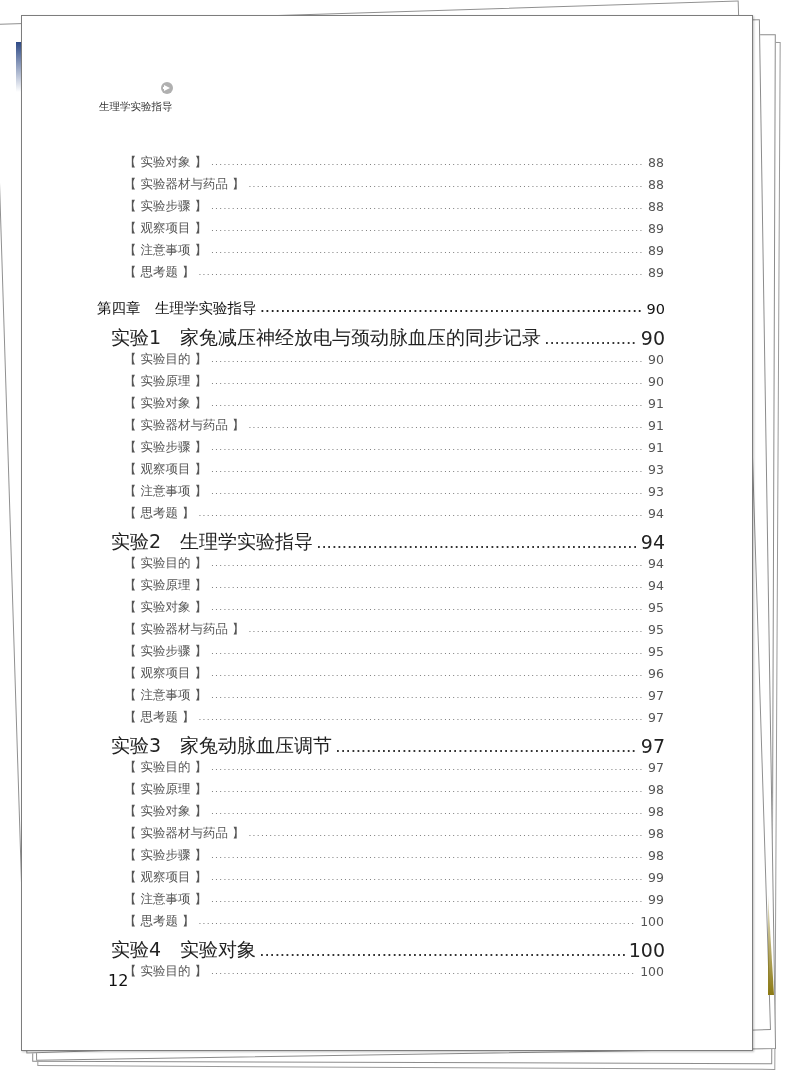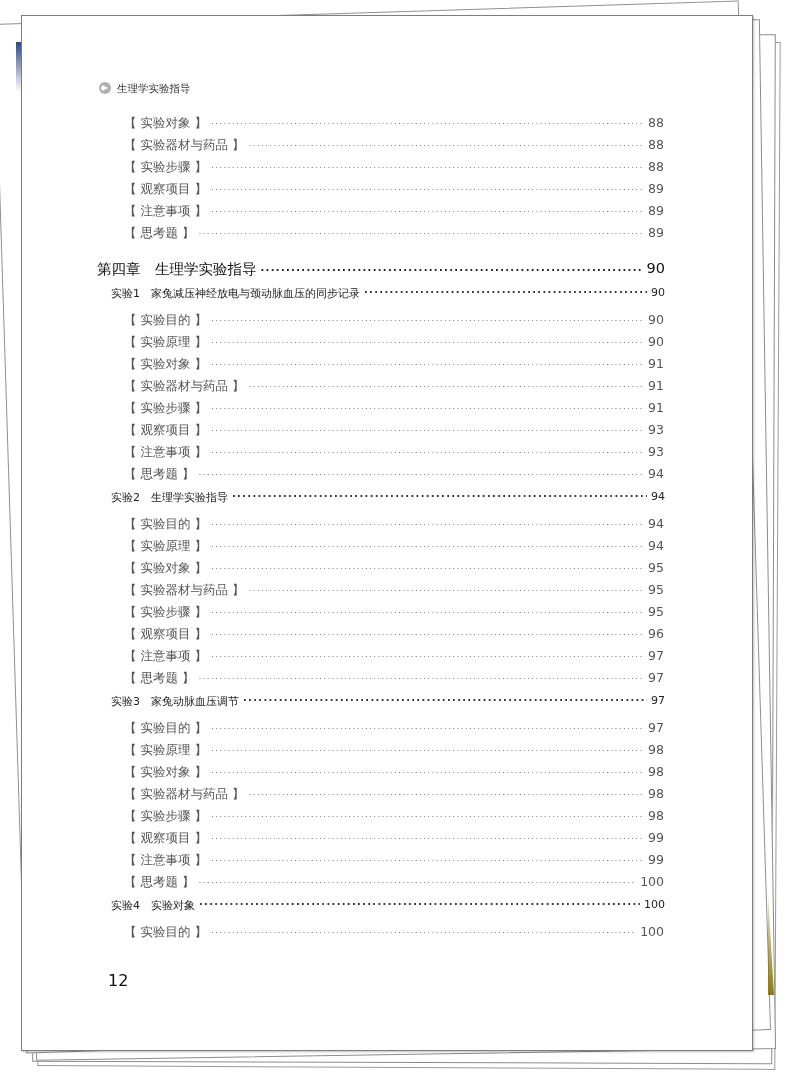--- a/index.html
+++ b/index.html
@@ -10,38 +10,38 @@
   .sheet.s2 { left:34px; top:33px; width:740px; height:1030px; transform:rotate(0.2deg); border-color:#8c8c8c; }
   .sheet.s3 { left:28px; top:25px; width:740px; height:1030px; transform:rotate(-0.9deg); border-color:#8c8c8c; }
   .sheet.s4 { left:10px; top:12px; width:745px; height:1030px; transform:rotate(-1.8deg); border-color:#909090; }
   .accent-blue { position:absolute; left:16px; top:42px; width:5px; height:50px;
                  background:linear-gradient(#2e4a86, rgba(46,74,134,0)); }
   .accent-olive { position:absolute; left:768px; top:895px; width:6px; height:100px;
                   background:linear-gradient(rgba(140,122,20,0.2), #8c7a14); clip-path:polygon(0 0, 100% 100%, 0 100%); }
   .page { position:absolute; left:21px; top:15px; width:732px; height:1036px; background:#fff;
           border:1px solid #7d7d7d; box-sizing:border-box; box-shadow:1px 1px 2px rgba(0,0,0,0.25); }
 
-  .running-head { position:absolute; left:77px; top:66px; display:flex; align-items:flex-start; gap:6px; }
+  .running-head { position:absolute; left:77px; top:66px; display:flex; align-items:flex-end; gap:6px;flex-direction:column; }
   .arrow-icon { width:12px; height:12px; border-radius:50%; background:#b0b0b0; position:relative; }
   .arrow-icon::after { content:""; position:absolute; left:3px; top:3px; width:0; height:0;
                        border-left:6px solid #fff; border-top:3px solid transparent; border-bottom:3px solid transparent; }
   .arrow-icon::before { content:""; position:absolute; left:2px; top:5px; width:4px; height:2px; background:#fff; }
   .running-title { font-size:10.5px; color:#333; }
 
   .toc { position:absolute; left:0; top:0; width:100%; }
-  .row { position:absolute; display:flex; align-items:flex-start; white-space:nowrap; }
+  .row { position:absolute; display:flex; align-items:center; white-space:nowrap;margin-top:39px; }
   .row .label { flex:0 0 auto; }
   .row .leader { flex:1 1 auto; overflow:hidden; margin:0 4px; height:1em; position:relative; }
   .row .leader::after { content:"..........................................................................................................................................................................................................................................................................";
                         position:absolute; left:0; bottom:2px; letter-spacing:1.3px; }
   .row .page-no { flex:0 0 auto; text-align:right; }
 
   .row.sub { left:102px; width:540px; font-size:12.5px; color:#555; }
   .row.sub .leader::after { color:#777; font-size:9px; }
-  .row.exp { left:89px; width:554px; font-size:11px; color:#222; }
+  .row.exp { left:89px; width:554px; font-size:19px; color:#222; }
   .row.exp .leader::after { color:#333; font-size:10px; font-weight:bold; }
   .row.chap { left:75px; width:568px; font-size:14.5px; color:#111; }
   .row.chap .leader::after { color:#222; font-size:10px; font-weight:bold; }
 
   .page-number { position:absolute; left:86px; top:955px; font-size:16px; color:#111; }
 </style>
 </head>
 <body>
 
 <div class="sheet s1"></div>

